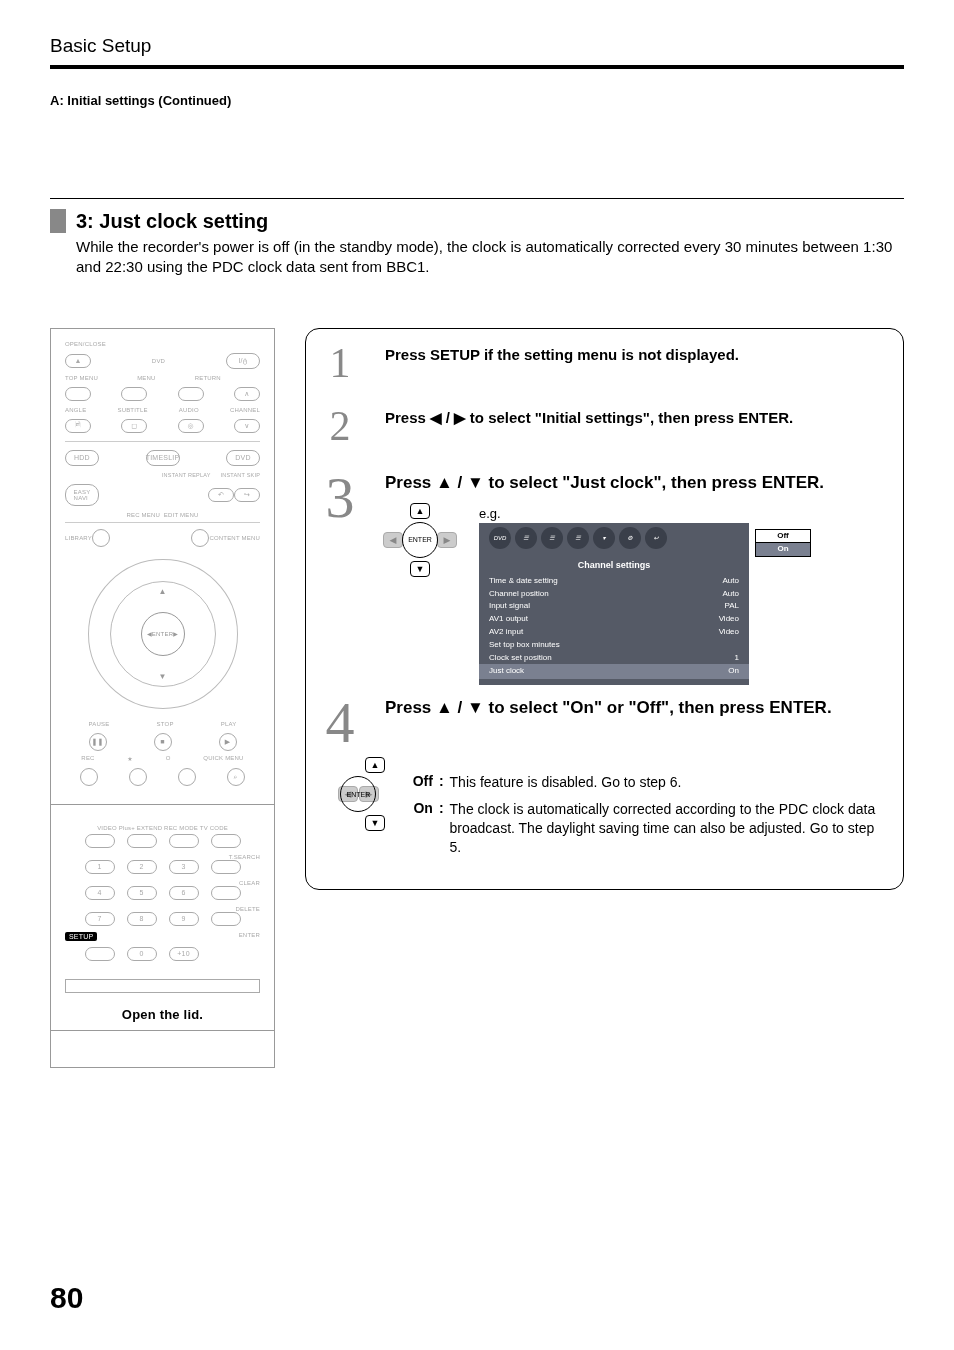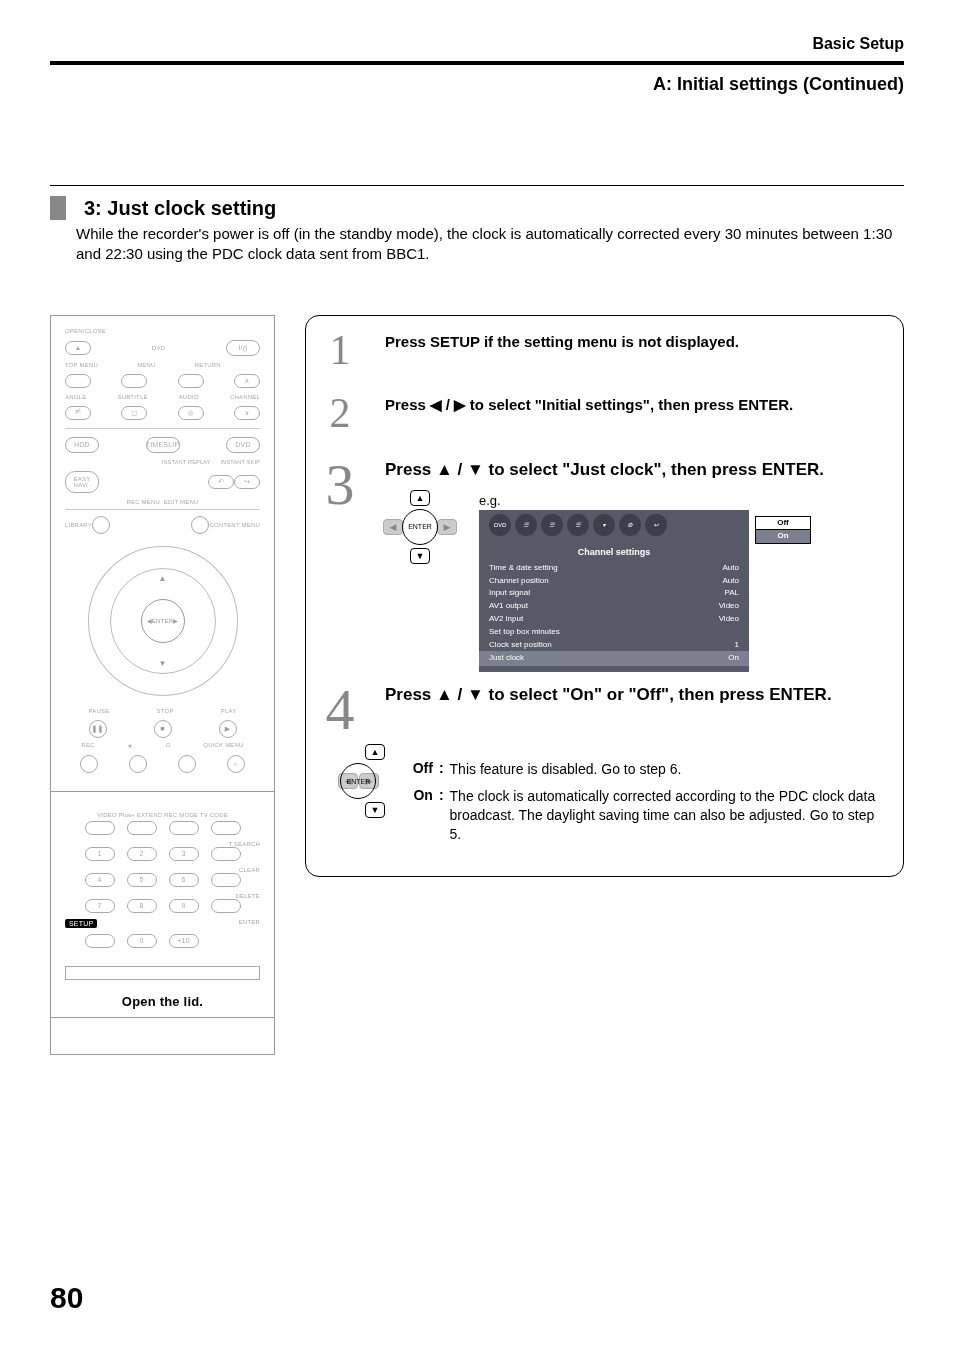--- a/index.html
+++ b/index.html
@@ -5,25 +5,25 @@
   * { box-sizing: border-box; margin:0; padding:0; }
   body {
     width: 954px;
     height: 1350px;
     background: #fff;
     font-family: Helvetica, Arial, sans-serif;
     color: #000;
     position: relative;
     padding: 35px 50px 0 50px;
   }
-  .sec-label { font-weight: bold; font-size: 16px; text-align: right; }
+  .sec-label { font-weight: normal; font-size: 19px; }
   .hr-thick { border-bottom: 4px solid #000; margin-top: 8px; }
-  .subhead { font-weight: bold; font-size: 18px; margin-top: 9px; text-align: right; }
+  .subhead { font-weight: bold; font-size: 13px; margin-top: 24px; }
   .hr-thin { border-bottom: 1px solid #000; margin-top: 90px; }
-  .title-row { display:flex; align-items:center; margin-top:10px;gap:8px; }
+  .title-row { display:flex; align-items:center; margin-top:10px; }
   .title-bar { width:16px; height:24px; background:#888; margin-right:10px; }
   .title-text { font-weight:bold; font-size:20px; }
   .intro { font-size:15px; margin-left:26px; line-height:1.35; margin-top:4px; }
 
   .content-row { display:flex; gap:30px; margin-top:50px; }
   .remote-col { width:225px; }
   .remote-box { border:1px solid #999; height:740px; position:relative; background:#fff; overflow:hidden; }
   .remote-inner { position:absolute; left:14px; top:12px; right:14px; font-size:7px; color:#999; letter-spacing:0.2px; }
   .rc-row { display:flex; justify-content:space-between; align-items:center; margin-top:6px; }
   .rc-btn { border:1px solid #aaa; border-radius:10px; width:34px; height:16px; display:flex; align-items:center; justify-content:center; color:#aaa; font-size:7px; }

